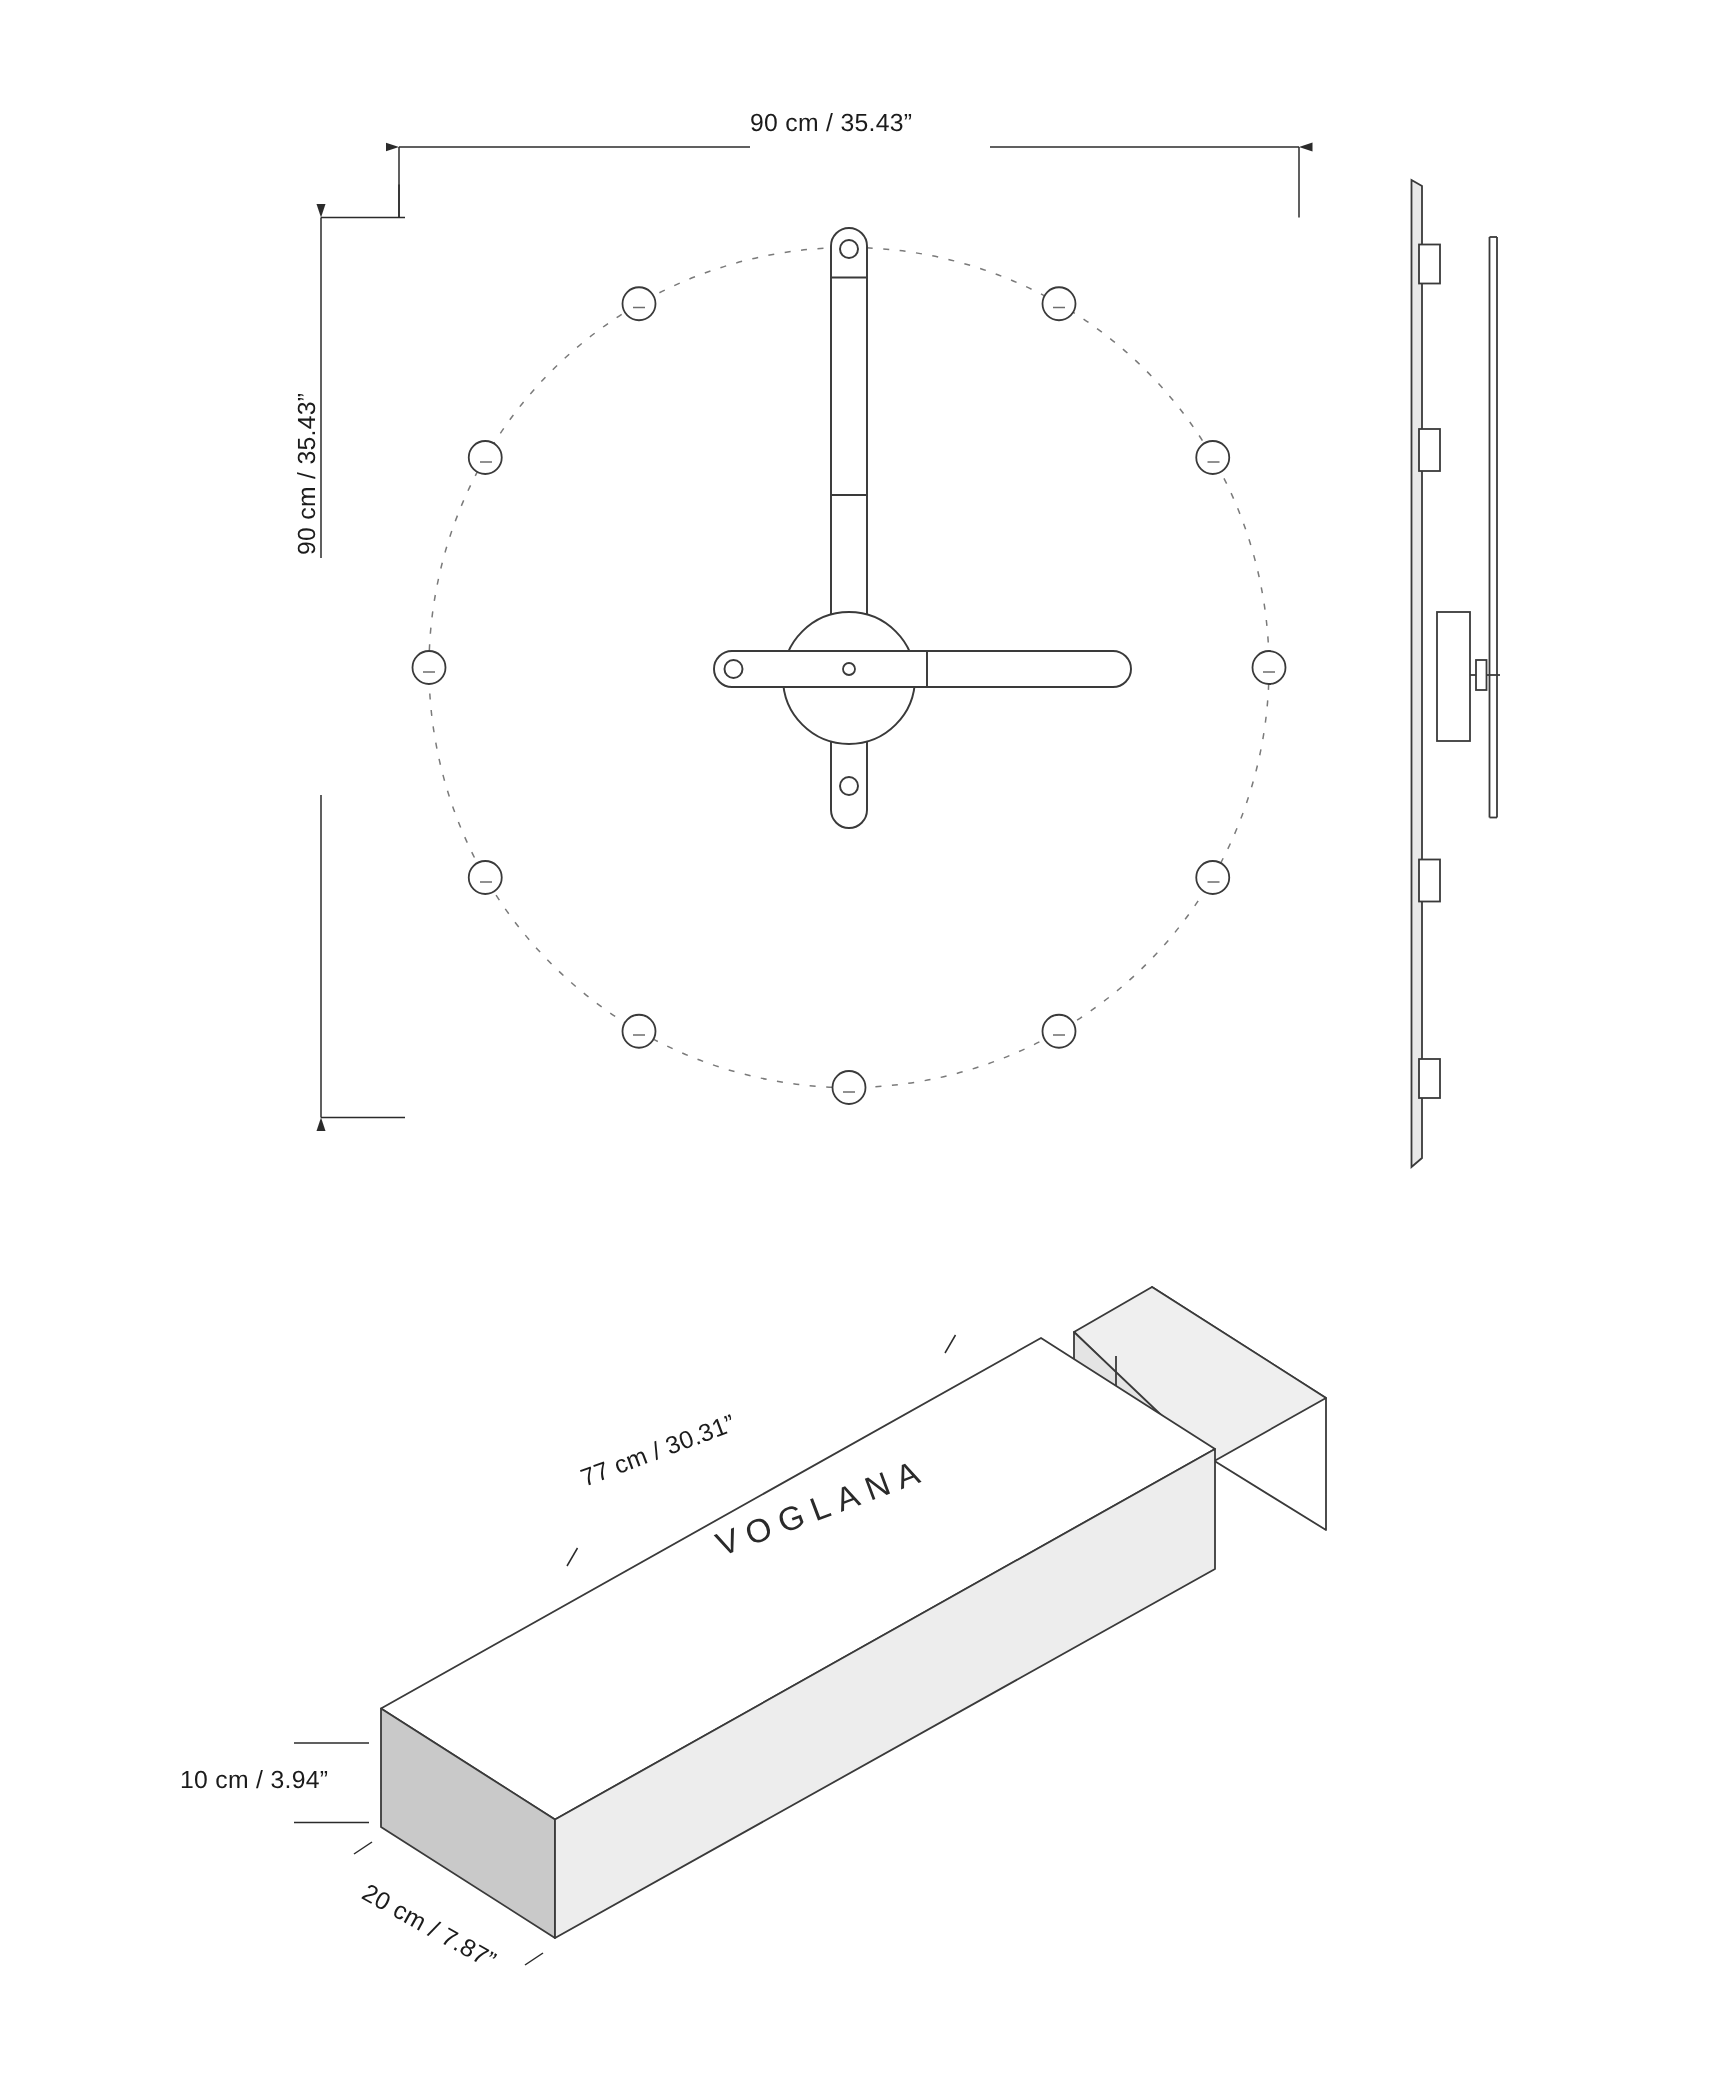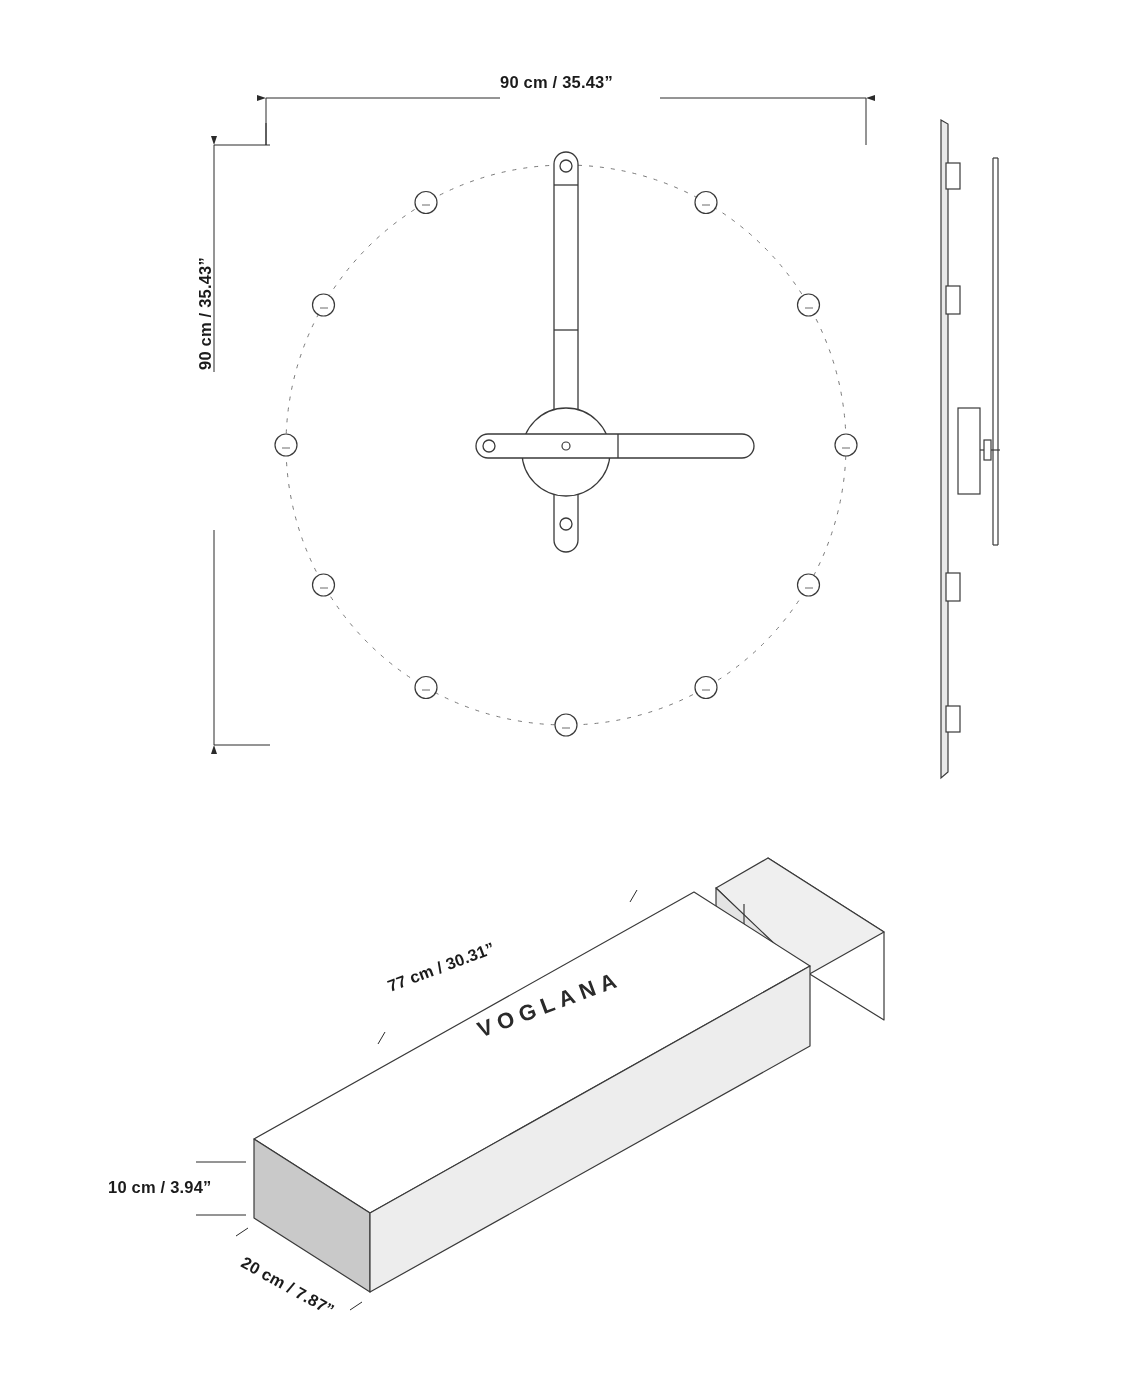--- a/index.html
+++ b/index.html
@@ -11,40 +11,39 @@
     width: 1140px;
     height: 1400px;
     position: relative;
     font-family: "Liberation Sans", sans-serif;
     color: #1a1a1a;
     overflow: hidden;
   }
   .sheet {
     position: absolute;
     inset: 0;
-    font-weight: bold;
   }
   svg.canvas {
     position: absolute;
     top: 0;
     left: 0;
     width: 1140px;
     height: 1400px;
   }
   .dim-label {
     position: absolute;
     font-size: 16.5px;
     letter-spacing: 0.2px;
     color: #1b1b1b;
     white-space: nowrap;
   }
   #label-width-top  { left: 500px; top: 73px; }
   #label-height-left{ left: 196px; top: 370px; transform: rotate(-90deg); transform-origin: left top; }
   #label-box-length { left: 385px; top: 978px; transform: rotate(-20.5deg); transform-origin: left top; }
-  #label-box-height { left: 108px; top: 1178px; }
+  #label-box-height { left: 120px; top: 1178px; }
   #label-box-depth  { left: 247px; top: 1253px; transform: rotate(29deg); transform-origin: left top; }
   #brand-mark {
     position: absolute;
     left: 474px;
     top: 1019px;
     font-size: 22px;
     letter-spacing: 6px;
     color: #2a2a2a;
     transform: rotate(-20.5deg);
     transform-origin: left top;

